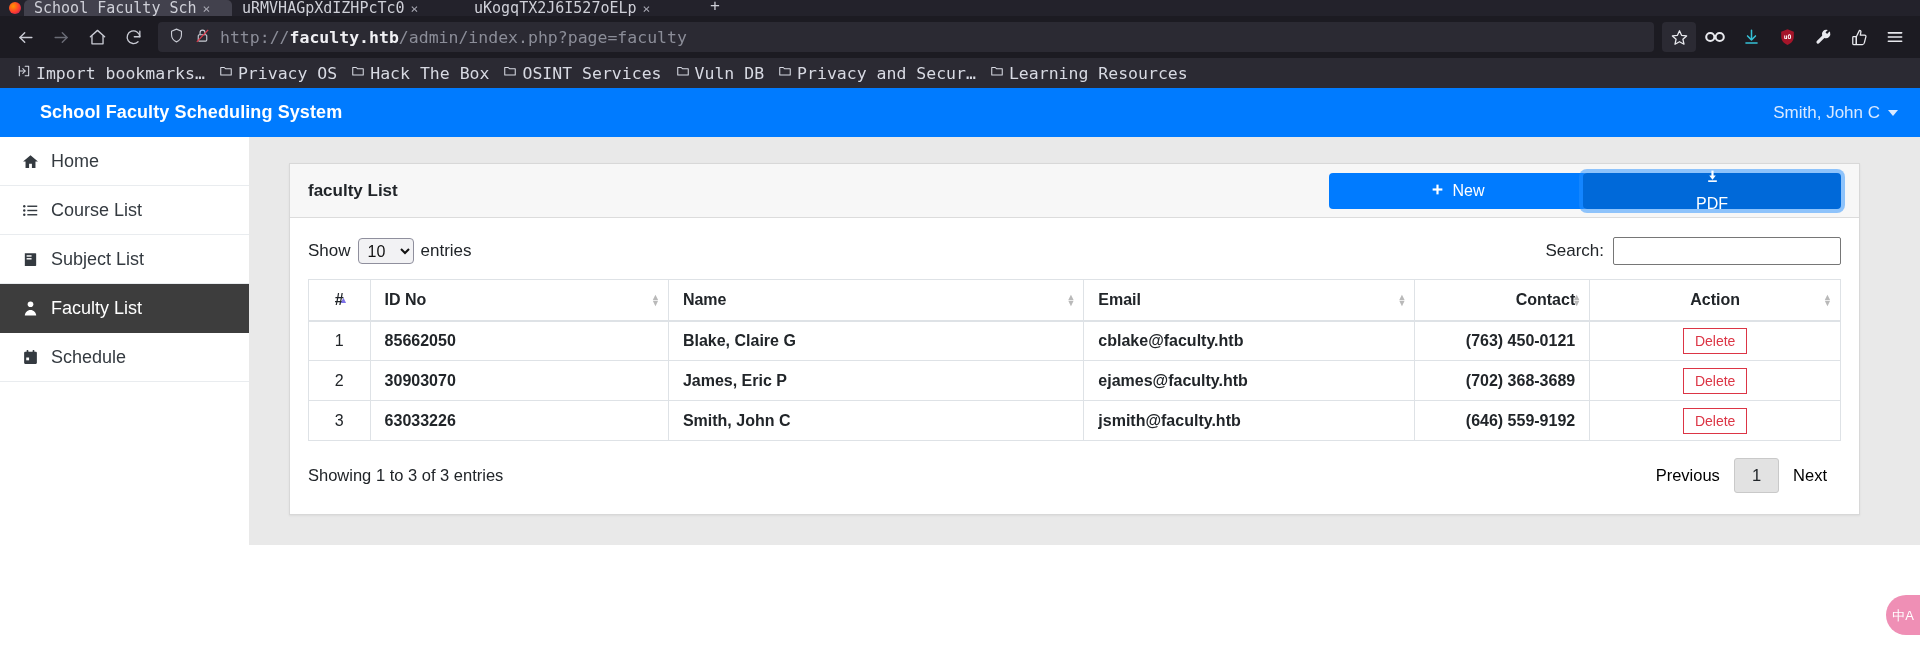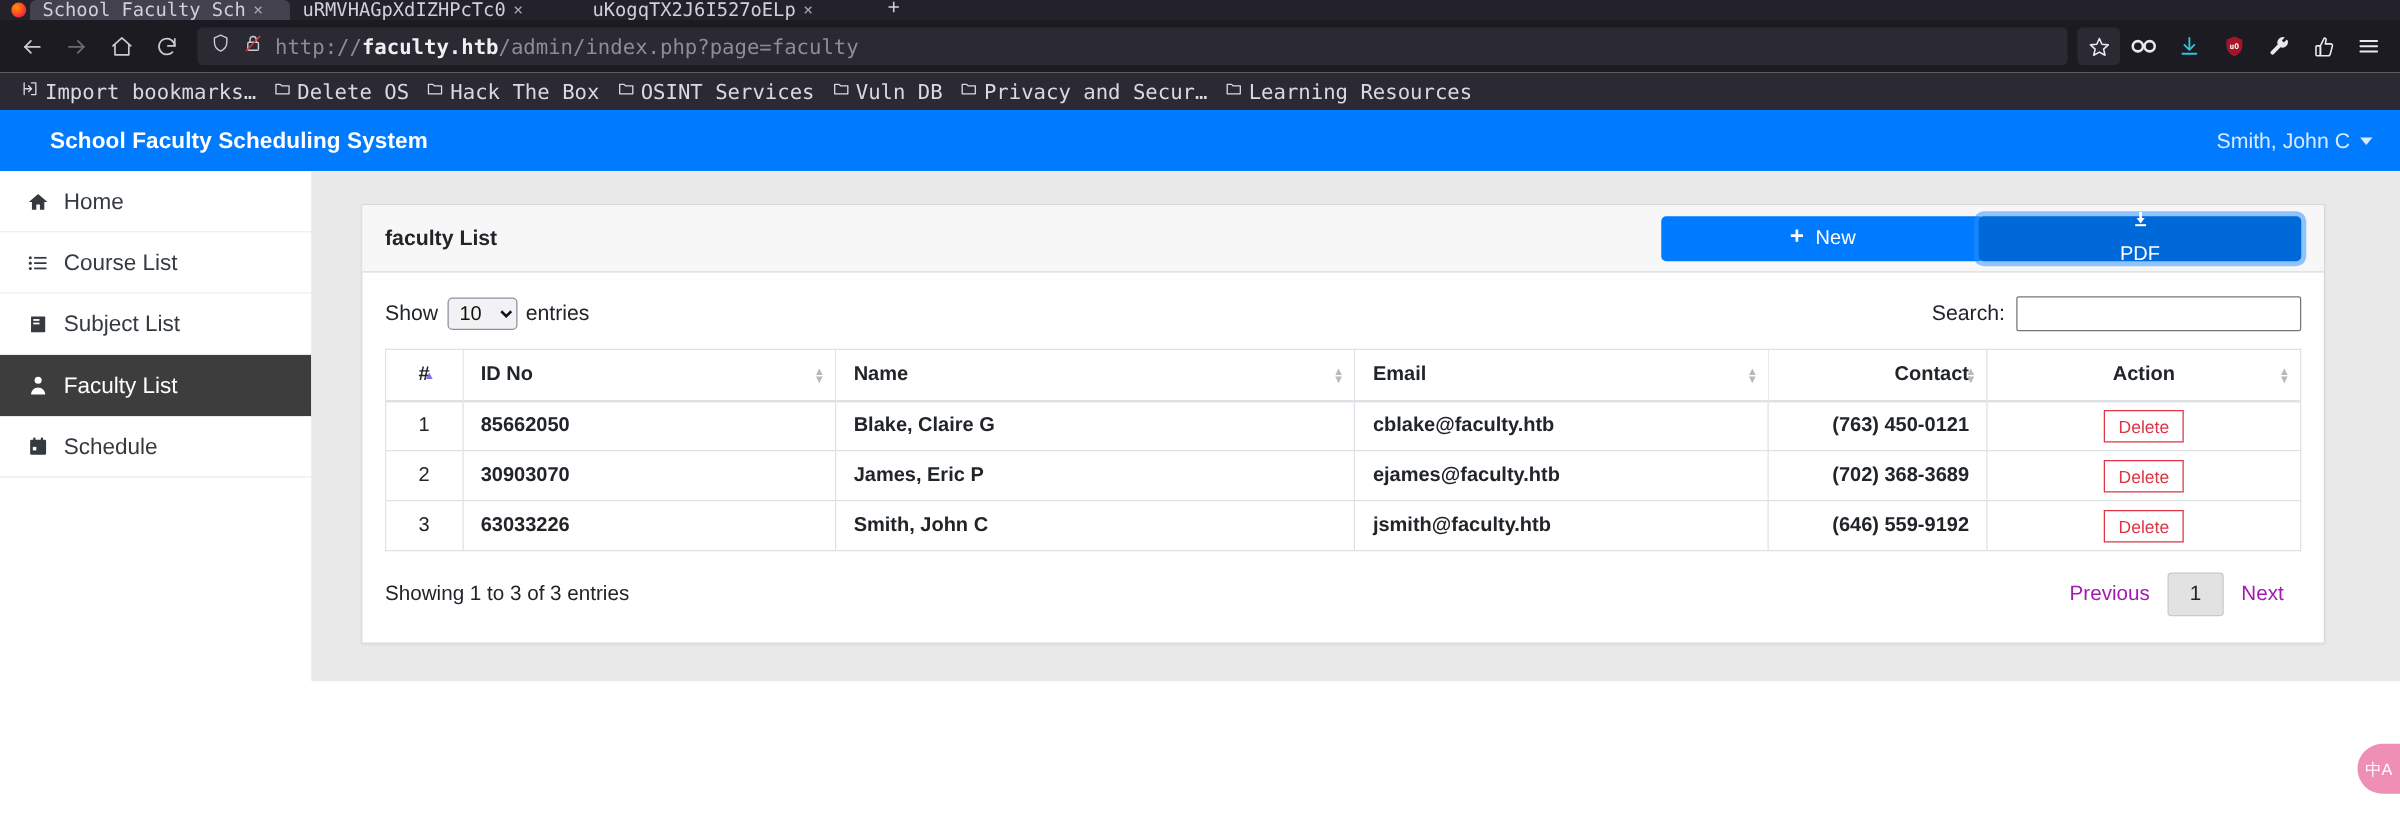--- a/index.html
+++ b/index.html
@@ -173,21 +173,21 @@
   .btn-del {
     display: inline-flex; align-items: center; justify-content: center;
     height: 26px; padding: 0 11px; font-size: 14px; color: #dc3545;
     border: 1px solid #dc3545; border-radius: 0; background: #fff; cursor: pointer;
   }
 
   .dt-bottom { display: flex; align-items: center; justify-content: space-between; margin-top: 17px; height: 34px; text-align: right; }
   .dt-info { font-size: 16.5px; color: #212529; }
   .pager { display: flex; align-items: center; gap: 0; }
   .pg {
-    font-size: 16.5px; color: #a21caf; padding: 5px 14px; cursor: pointer;
+    font-size: 16.5px; color: #000000; padding: 5px 14px; cursor: pointer;
   }
   .pg.num {
     color: #212529; background: #e2e2e2; border: 1px solid #c9c9c9;
     border-radius: 3px; padding: 7px 17px;
   }
 
   .translate-fab {
     position: absolute; right: 0; top: 458px; width: 34px; height: 40px;
     background: #ef8fb5; border-radius: 20px 0 0 20px;
     display: flex; align-items: center; justify-content: center;
@@ -313,21 +313,21 @@
           <polyline points="10 8 14 12 10 16"></polyline>
           <line x1="14" y1="12" x2="5" y2="12"></line>
           <path d="M14 4h6v16h-6"></path>
         </svg>
       <span>Import bookmarks…</span>
     </div>
     <div class="bm">
       <svg width="14" height="14" viewBox="0 0 24 24" fill="none" stroke="#d8dae3" stroke-width="1.8" stroke-linejoin="round">
           <path d="M3 6h6l2 2h10v11H3z"></path>
         </svg>
-      <span>Delete OS</span>
+      <span>Privacy OS</span>
     </div>
     <div class="bm">
       <svg width="14" height="14" viewBox="0 0 24 24" fill="none" stroke="#d8dae3" stroke-width="1.8" stroke-linejoin="round">
           <path d="M3 6h6l2 2h10v11H3z"></path>
         </svg>
       <span>Hack The Box</span>
     </div>
     <div class="bm">
       <svg width="14" height="14" viewBox="0 0 24 24" fill="none" stroke="#d8dae3" stroke-width="1.8" stroke-linejoin="round">
           <path d="M3 6h6l2 2h10v11H3z"></path>

